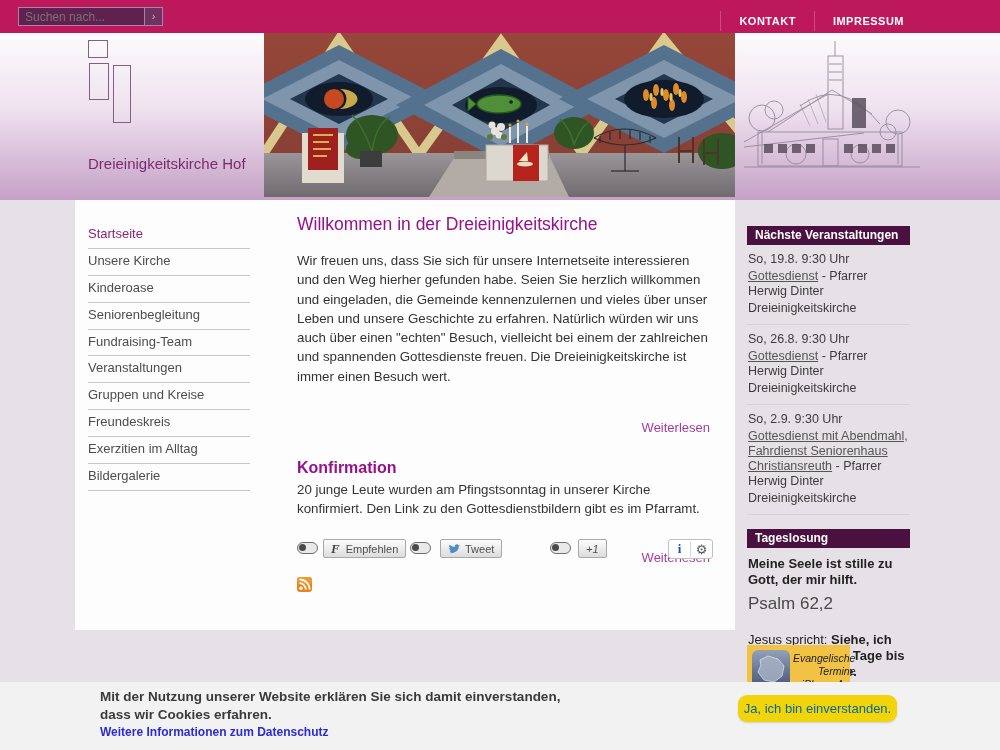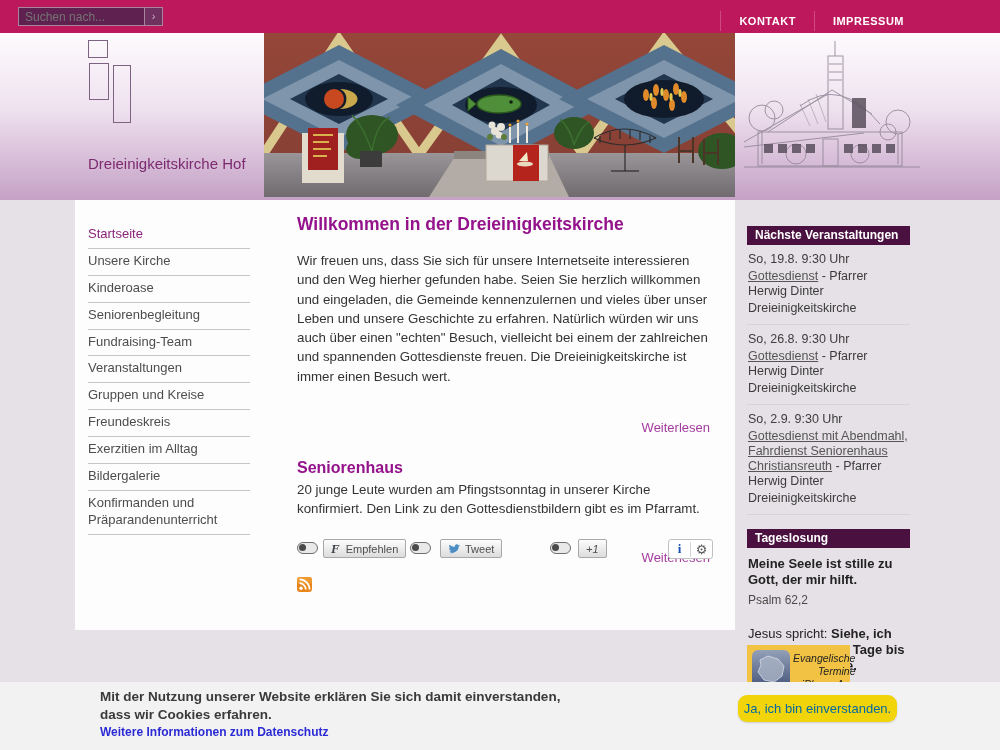--- a/index.html
+++ b/index.html
@@ -41,21 +41,21 @@
   
   .contentbox { position:absolute; left:75px; top:200px; width:660px; height:430px; background:#fdfdfd; }
   
   .nav { position:absolute; left:88px; top:222px; width:162px; }
   .nav ul { list-style:none; }
   .nav li { border-bottom:1px solid #c9c4c9; }
   .nav a { display:block; padding:4px 0 5px; font-size:13px; color:#4d4d4d; text-decoration:none; line-height:1.3; }
   .nav li.active a { color:#8b2479; }
   
   .article { position:absolute; left:297px; top:214px; width:413px; }
-  .article h1 { font-size:17.5px; color:#94128b; margin-bottom:16px; font-weight:bold; }
+  .article h1 { font-size:17.5px; color:#94128b; margin-bottom:16px; font-weight:normal; }
   .article h2 { font-size:16px; color:#94128b; margin-bottom:3px; font-weight:bold; }
   .article p { font-size:13.3px; color:#333; line-height:1.45; }
   .readmore { display:block; text-align:right; color:#a43b9e; font-size:13px; text-decoration:none; }
   .rm1 { margin-top:34px; margin-bottom:24px; }
   .rm2 { margin-top:32px; }
   
   .share { position:absolute; left:297px; top:539px; width:415px; height:20px; }
   .toggle { position:absolute; top:3px; width:21px; height:12px; border:1.5px solid #6e6e6e; border-radius:7px; background:#e9e9e9; cursor:pointer; }
   .toggle::before { content:""; position:absolute; left:1px; top:1px; width:7px; height:7px; border-radius:50%; background:#4a4a4a; }
   .t1 { left:0; } .t2 { left:113px; } .t3 { left:253px; }
@@ -81,21 +81,21 @@
   .side-hd { background:#4a1040; color:#fff; font-size:12px; font-weight:bold; padding:2px 8px 3px; }
   .events { font-size:12.5px; color:#3c3c3c; line-height:1.2; }
   .event { padding:7px 1px 8px; }
   .event + .event { border-top:1px solid #d8d2d8; }
   .event .edate { margin-bottom:2px; }
   .event a { color:#555; text-decoration:underline; }
   .event .eloc { margin-top:2px; }
   .events-wrap { border-bottom:1px solid #d8d2d8; margin-bottom:14px; }
   .losung { padding:8px 1px; font-size:13px; color:#222; line-height:1.25; }
   .losung .bold { font-weight:bold; }
-  .losung .src { font-size:12px; color:#4a4a4a; margin-top:4px; font-weight:normal; }
+  .losung .src { font-size:17px; color:#4a4a4a; margin-top:4px; font-weight:normal; }
   .losung .block2 { margin-top:18px; }
   
   .appbox {
     position:absolute; left:747px; top:645px; width:103px; height:47px; background:#f1c243;
     z-index:1; display:flex; align-items:flex-start; padding:5px;font-style:italic;
   }
   .appbox .txt { flex:1; text-align:right; font-size:10.5px; color:#222; line-height:1.25; padding-top:2px; }
   .appicon { width:38px; height:38px; border-radius:6px; background:linear-gradient(#93a0b8,#46557a); margin-right:3px; flex:none; }
   
   .cookiebar { position:absolute; left:0; top:682px; width:1000px; height:68px; background:#f3f2f3; z-index:10; }
@@ -320,31 +320,28 @@
       </li>
     <li>
         <a href="#">Freundeskreis</a>
       </li>
     <li>
         <a href="#">Exerzitien im Alltag</a>
       </li>
     <li>
         <a href="#">Bildergalerie</a>
       </li>
-    <li>
-        <a href="#">Konfirmanden und Präparandenunterricht</a>
-      </li>
   </ul>
 </nav>
 
 <div class="article">
   <h1>Willkommen in der Dreieinigkeitskirche</h1>
   <p>Wir freuen uns, dass Sie sich für unsere Internetseite interessieren und den Weg hierher gefunden habe. Seien Sie herzlich willkommen und eingeladen, die Gemeinde kennenzulernen und vieles über unser Leben und unsere Geschichte zu erfahren. Natürlich würden wir uns auch über einen "echten" Besuch, vielleicht bei einem der zahlreichen und spannenden Gottesdienste freuen. Die Dreieinigkeitskirche ist immer einen Besuch wert.</p>
   <a href="#" class="readmore rm1">Weiterlesen</a>
-  <h2>Seniorenhaus</h2>
+  <h2>Konfirmation</h2>
   <p>20 junge Leute wurden am Pfingstsonntag in unserer Kirche konfirmiert. Den Link zu den Gottesdienstbildern gibt es im Pfarramt.</p>
   <a href="#" class="readmore rm2">Weiterlesen</a>
 </div>
 
 <div class="share">
   <span class="toggle t1"></span>
   <span class="sharebtn fb">
     <span class="fglyph">F</span>
     <span>Empfehlen</span>
   </span>

